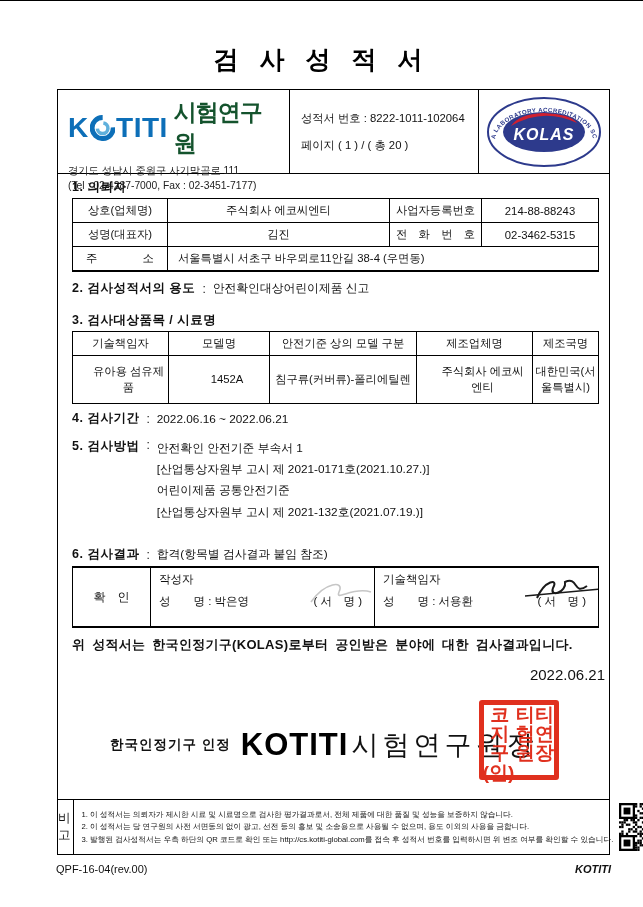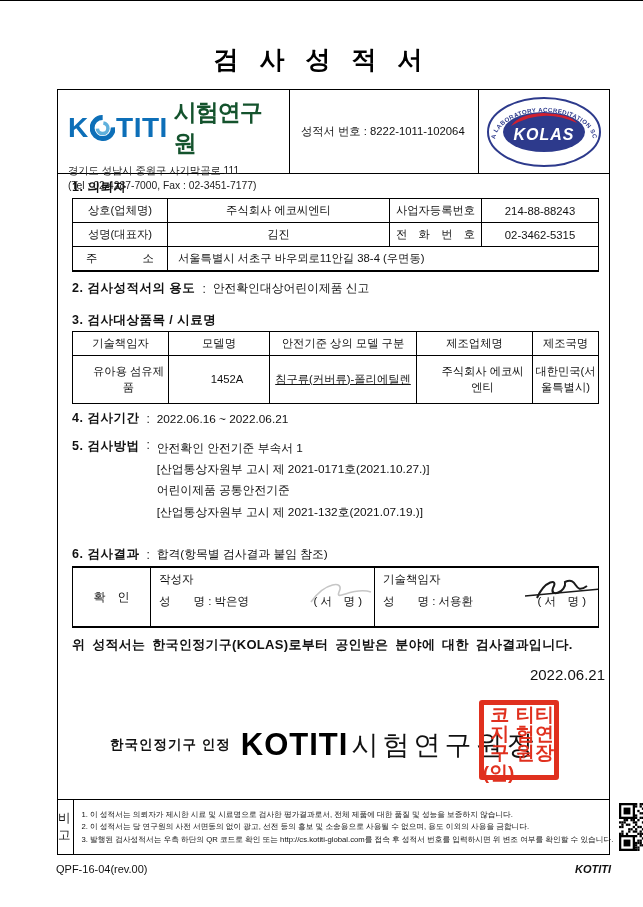--- a/index.html
+++ b/index.html
@@ -95,20 +95,21 @@
         <span class="logo-titi">TITI</span>
         <span class="logo-org">시험연구원</span>
       </div>
       <div class="addr">
         <div>경기도 성남시 중원구 사기막골로 111</div>
         <div>(Tel : 02-4287-7000, Fax : 02-3451-7177)</div>
       </div>
     </div>
     <div class="cell-cert">
       <div>성적서 번호 : 8222-1011-102064</div>
+      <div>페이지 ( 1 ) / ( 총 20 )</div>
     </div>
     <div class="cell-kolas">
       <svg width="118" height="74" viewBox="0 0 118 74">
         <ellipse cx="59" cy="37" rx="56" ry="34" fill="#ffffff" stroke="#2d3a8c" stroke-width="2"></ellipse>
         <path id="kolasArcTop" d="M 10 46 A 49 29 0 1 1 108 46" fill="none"></path>
         <text font-size="6.1" fill="#2d3a8c" font-weight="bold" letter-spacing="0.4">
           <textPath href="#kolasArcTop" startOffset="50%" text-anchor="middle">KOREA LABORATORY ACCREDITATION SCHEME</textPath>
         </text>
         <path id="kolasArcBot" d="M 22 43 A 41 23 0 0 0 96 43" fill="none"></path>
         <text font-size="4.8" fill="#2d3a8c" font-weight="bold" letter-spacing="0.3">
@@ -168,21 +169,21 @@
         <tr class="hrow">
       <td>기술책임자</td>
       <td>모델명</td>
       <td>안전기준 상의 모델 구분</td>
       <td>제조업체명</td>
       <td>제조국명</td>
     </tr>
     <tr class="drow" style="vertical-align:middle;">
       <td style="vertical-align:middle;">유아용 섬유제품</td>
       <td style="vertical-align:middle;">1452A</td>
-      <td style="vertical-align:middle;padding:2px 1px;text-decoration:underline;">침구류(커버류)-폴리에틸렌</td>
+      <td style="vertical-align:middle;padding:2px 1px;">침구류(커버류)-폴리에틸렌</td>
       <td style="vertical-align:middle;">주식회사 에코씨엔티</td>
       <td style="vertical-align:middle;padding:2px 2px;">대한민국(서울특별시)</td>
     </tr>
   </tbody>
     </table>
 
   <div class="abs line" style="top:320px;left:14px;">
     <span class="sec-h">4. 검사기간</span>
     <span class="sec-colon">:</span>
     <span class="sec-v">2022.06.16 ~ 2022.06.21</span>

